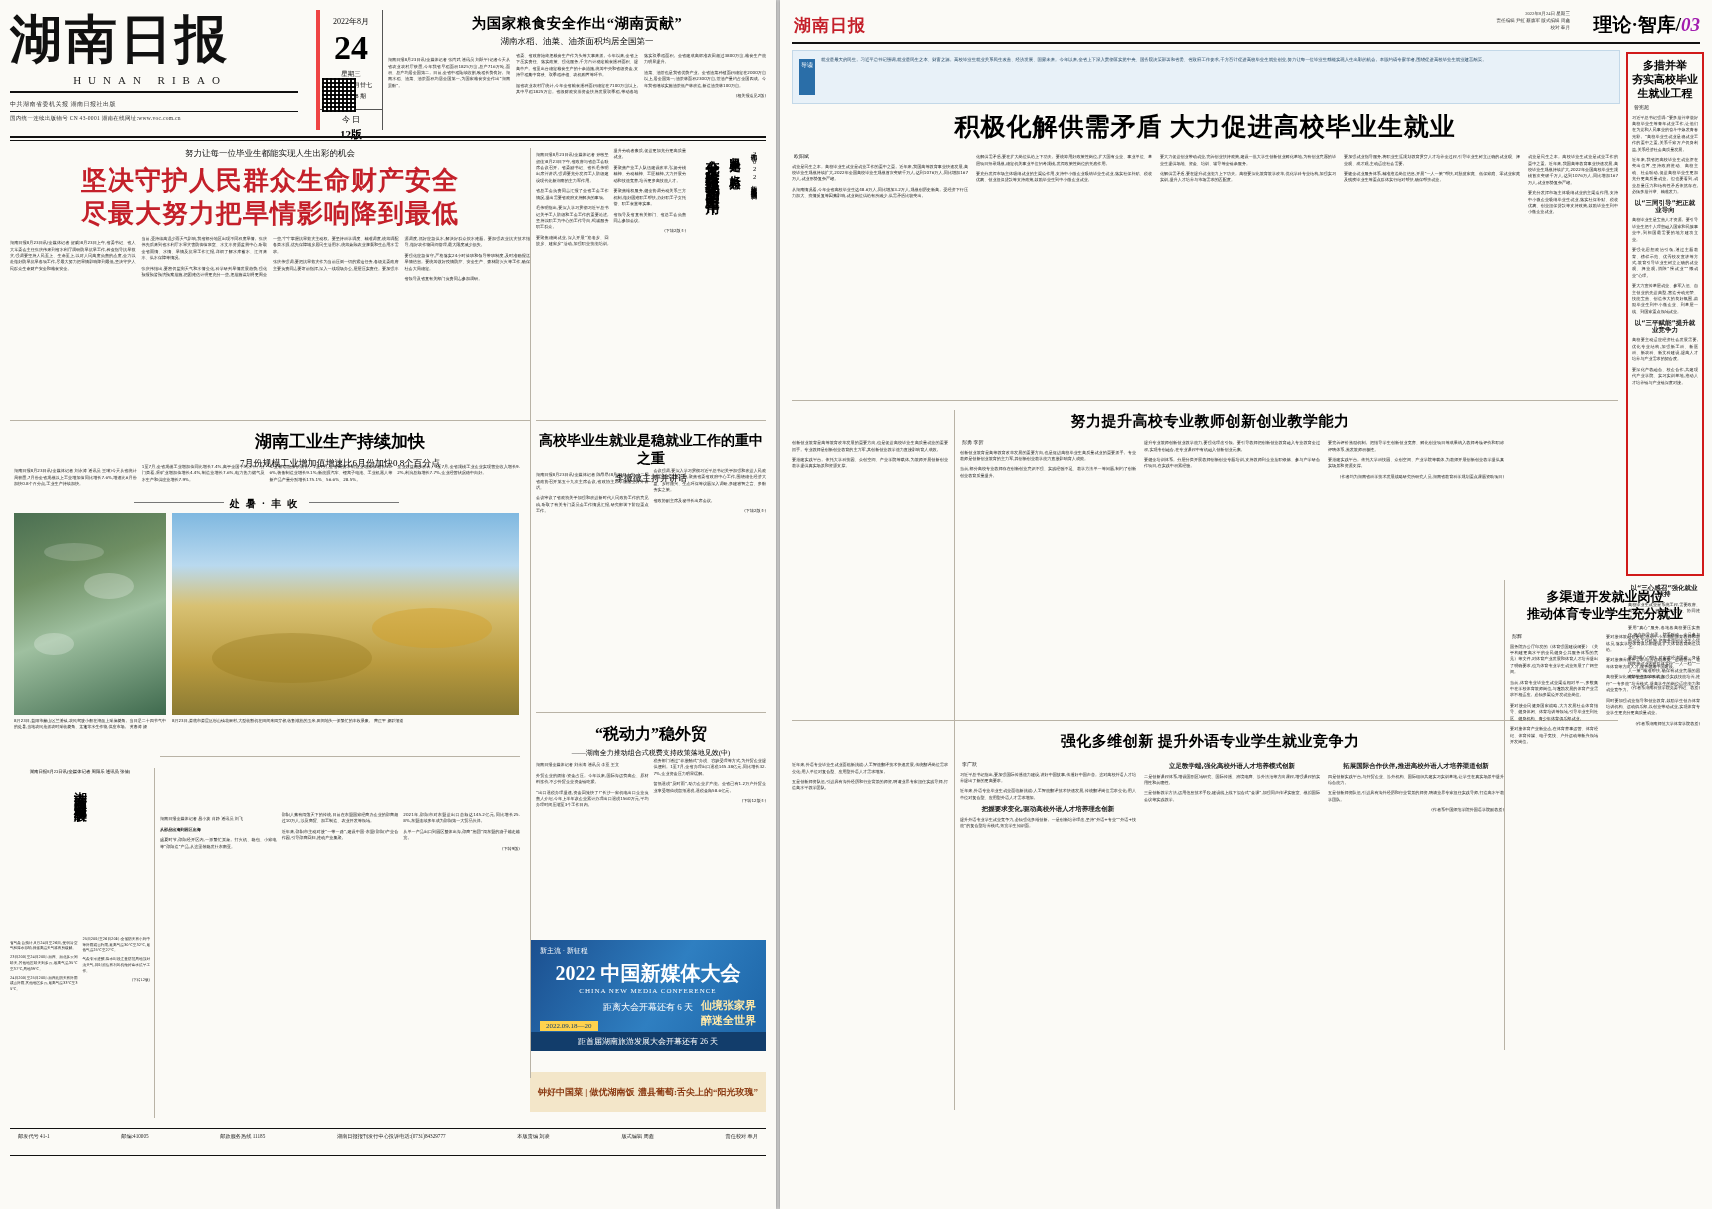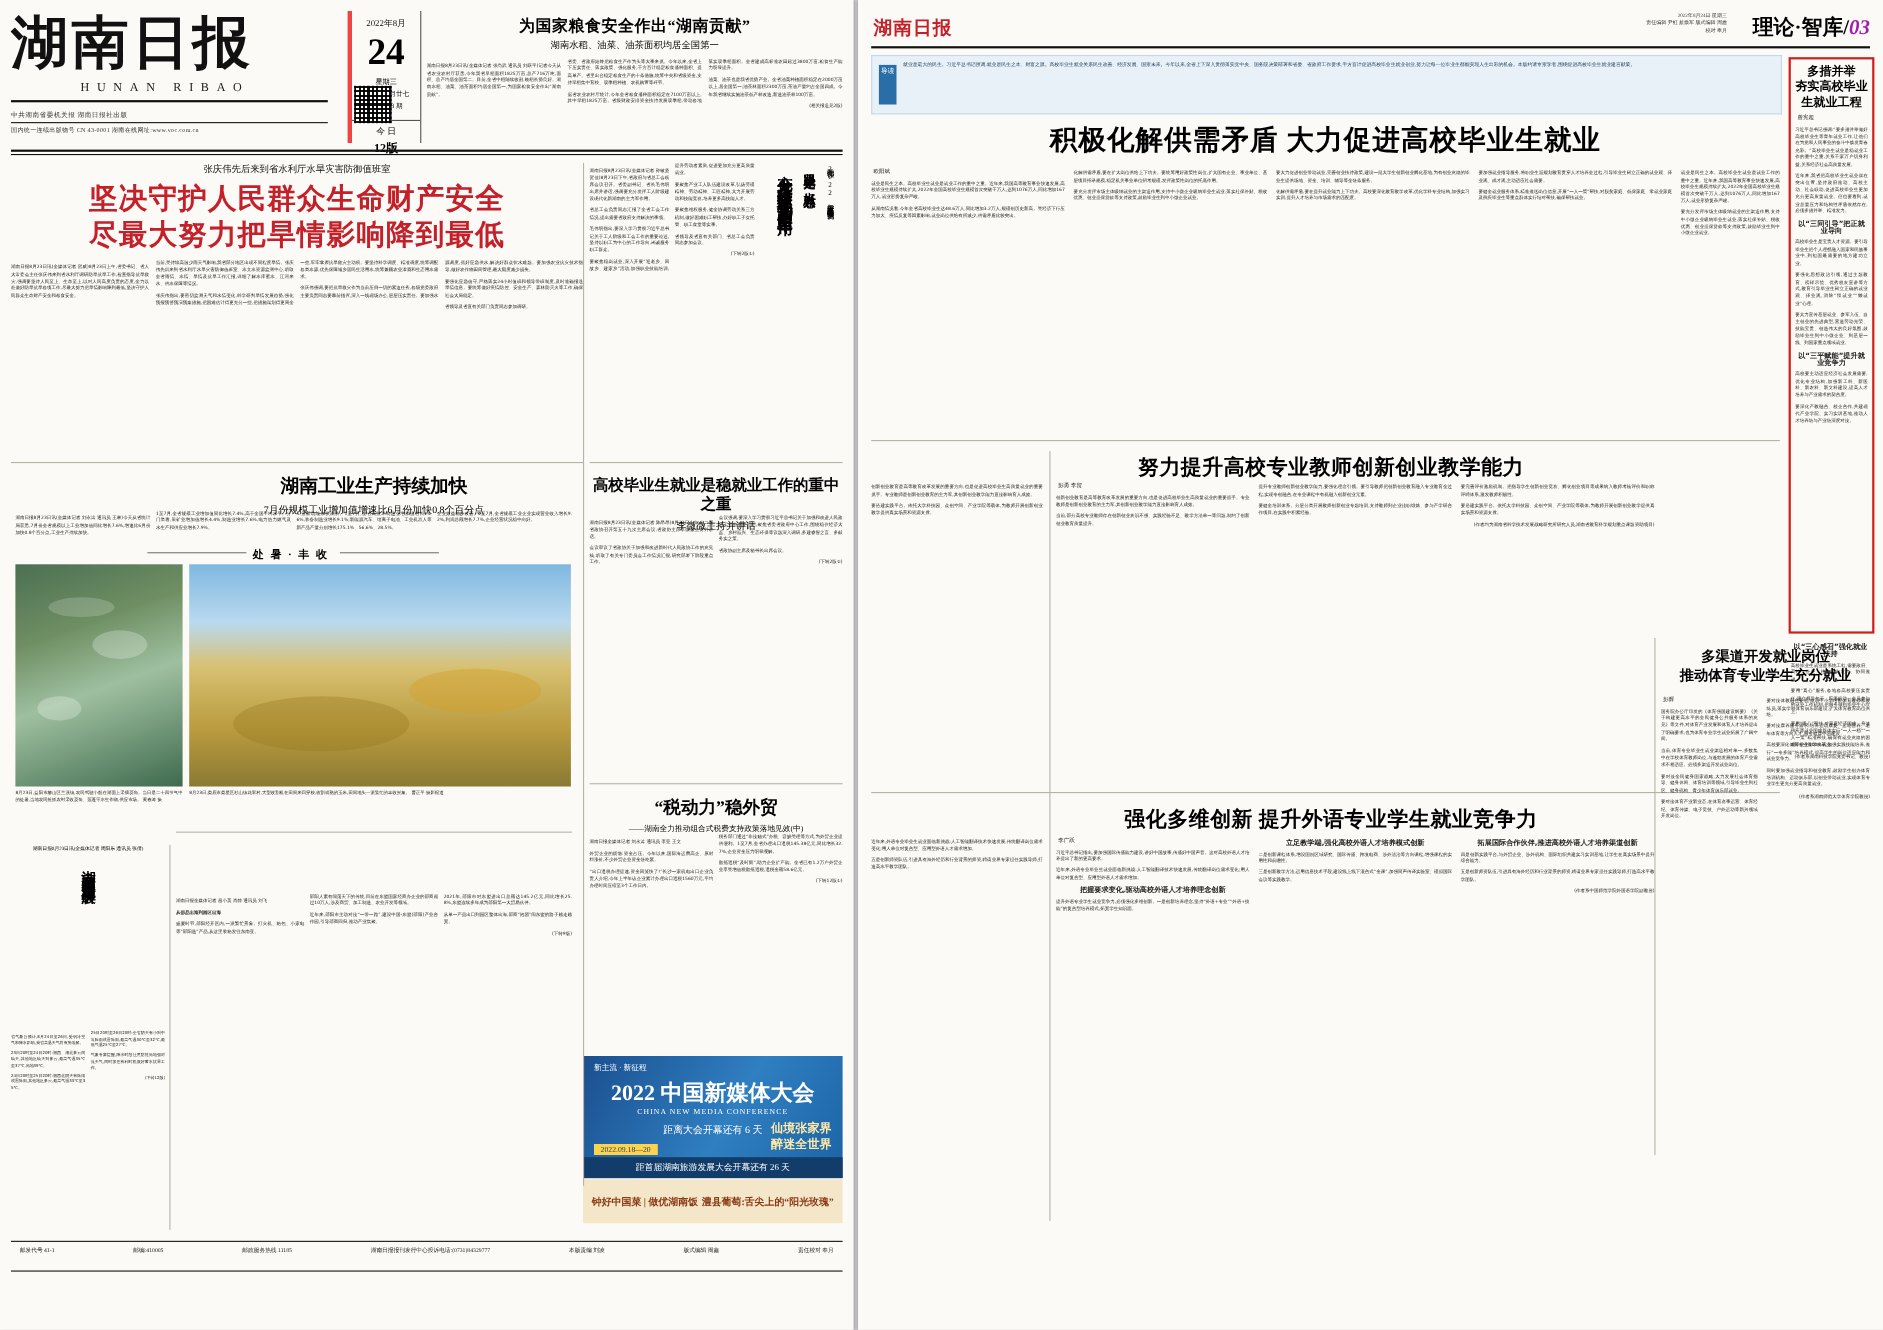--- a/index.html
+++ b/index.html
@@ -73,38 +73,38 @@
 
   .swj{position:absolute;left:160px;top:770px;width:360px;}
   .swj h3{font-size:21px;text-align:center;font-weight:bold;margin:0;letter-spacing:1px;}
   .swj .s{font-size:8px;text-align:center;margin-top:4px;}
 
   .left-side{position:absolute;left:10px;top:768px;width:140px;}
   .ls-head{font-size:4.4px;text-align:center;line-height:7px;}
   .ls-title{writing-mode:vertical-rl;text-orientation:upright;font-size:13px;font-weight:bold;height:150px;margin:6px auto;letter-spacing:2px;}
 
   .ad{position:absolute;left:530px;top:940px;width:236px;height:111px;
-      background:linear-gradient(120deg,#1b4f8f,#2f7fc1 55%,#1c63a5);color:#fff;margin-top:20px;}
+      background:linear-gradient(120deg,#1b4f8f,#2f7fc1 55%,#1c63a5);color:#fff;}
   .ad2{position:absolute;left:530px;top:1072px;width:236px;height:40px;background:#f3e6c9;}
   .footbar{position:absolute;left:10px;top:1128px;width:756px;border-top:1px solid #111;border-bottom:1px solid #111;height:26px;}
   .footbar .row{display:flex;justify-content:space-between;font-size:5.2px;padding:4px 8px;color:#222;}
 
   
   .r-logo{position:absolute;left:14px;top:14px;font-size:17px;font-weight:bold;color:#c4202a;letter-spacing:1px;}
   .r-meta{position:absolute;left:660px;top:10px;width:130px;font-size:4.6px;line-height:7px;text-align:right;color:#333;}
   .r-sec{position:absolute;right:12px;top:12px;font-size:19px;font-weight:bold;}
   .r-sec b{color:#a21caf;font-style:italic;}
   .r-rule{position:absolute;left:12px;top:42px;width:908px;height:2px;background:#111;}
 
   .quote{position:absolute;left:12px;top:50px;width:826px;height:52px;background:#e8f1f8;border:1px solid #c3d8e8;}
   .quote .tag{position:absolute;left:6px;top:8px;width:16px;height:34px;background:#2a6ea8;color:#fff;font-size:6px;text-align:center;line-height:8px;padding-top:2px;}
   .quote .txt{position:absolute;left:28px;top:5px;right:6px;font-size:4.4px;line-height:7.5px;color:#173a57;font-family:"DejaVu Sans", sans-serif;text-align:justify;}
 
   .r-h1{position:absolute;left:12px;top:110px;width:826px;text-align:center;font-size:25px;font-weight:bold;letter-spacing:1px;}
-  .r-h2{font-size:19px;font-weight:bold;text-align:center;letter-spacing:.5px;}
+  .r-h2{font-size:15px;font-weight:bold;text-align:center;letter-spacing:.5px;}
   .byline{font-size:5px;text-align:left;margin:3px 0 2px 2px;}
 
   .hl-box{position:absolute;left:846px;top:52px;width:74px;height:520px;border:2px solid #d11a1a;}
 
   .r-col{position:absolute;font-size:4.1px;line-height:6.4px;text-align:justify;color:#1a1a1a;font-family:"DejaVu Sans", sans-serif;word-break:break-all;}
   .sub-h{font-size:6.5px;font-weight:bold;text-align:center;margin:5px 0 3px;}
   .footer-r{position:absolute;left:792px;top:1150px;width:908px;font-size:5px;color:#333;text-align:center;}
 </style>
 </head>
 <body>
@@ -142,21 +142,21 @@
         <p>据省农业农村厅统计,今年全省粮食播种面积稳定在7100万亩以上,其中早稻1825万亩。省级财政安排资金扶持发展双季稻,带动各地落实双季稻面积。全省建成高标准农田超过3800万亩,粮食生产能力明显提升。</p>
         <p>油菜、油茶也是我省优势产业。全省油菜种植面积稳定在2000万亩以上,居全国第一;油茶林面积2300万亩,茶油产量约占全国四成。今年我省继续实施油茶低产林改造,新造油茶林100万亩。</p>
         <p style="text-align:right">(相关报道见2版)</p>
       </div>
     </div>
 
     <div class="banner-rule"></div>
     <div class="banner-rule2"></div>
 
     <div class="lead2">
-      <div class="kicker">张庆伟先后来到省水利厅水旱灾害防御值班室</div>
+      <div class="kicker">努力让每一位毕业生都能实现人生出彩的机会</div>
       <h1>坚决守护人民群众生命财产安全</h1>
       <h1>尽最大努力把旱情影响降到最低</h1>
       <div class="cols col-text">
         <p>湖南日报8月23日讯(全媒体记者 贺威)8月23日上午,省委书记、省人大常委会主任张庆伟来到省水利厅调研防旱抗旱工作,检查指导抗旱救灾,强调要坚持人民至上、生命至上,以对人民高度负责的态度,全力以赴做好防旱抗旱各项工作,尽最大努力把旱情影响降到最低,坚决守护人民群众生命财产安全和粮食安全。</p>
         <p>当前,受持续高温少雨天气影响,我省部分地区出现不同程度旱情。张庆伟先后来到省水利厅水旱灾害防御值班室、水文水资源监测中心,听取全省雨情、水情、旱情及抗旱工作汇报,详细了解水库蓄水、江河来水、供水保障等情况。</p>
         <p>张庆伟指出,要密切监测天气和水情变化,科学研判旱情发展趋势,强化预报预警预演预案措施,把困难估计得更充分一些,把措施谋划得更周全一些,牢牢掌握抗旱救灾主动权。要坚持科学调度、精准调度,统筹调配各类水源,优先保障城乡居民生活用水,统筹兼顾农业灌溉和生态用水需求。</p>
         <p>张庆伟强调,要把抗旱救灾作为当前压倒一切的紧迫任务,各级党委政府主要负责同志要靠前指挥,深入一线现场办公,层层压实责任。要加强水源调度,抓好应急供水,解决好群众饮水难题。要加强农业抗灾技术指导,做好农作物田间管理,最大限度减少损失。</p>
         <p>要强化应急值守,严格落实24小时值班和领导带班制度,及时准确报送旱情信息。要统筹做好疫情防控、安全生产、森林防灭火等工作,确保社会大局稳定。</p>
         <p>省领导及省直有关部门负责同志参加调研。</p>
       </div>

